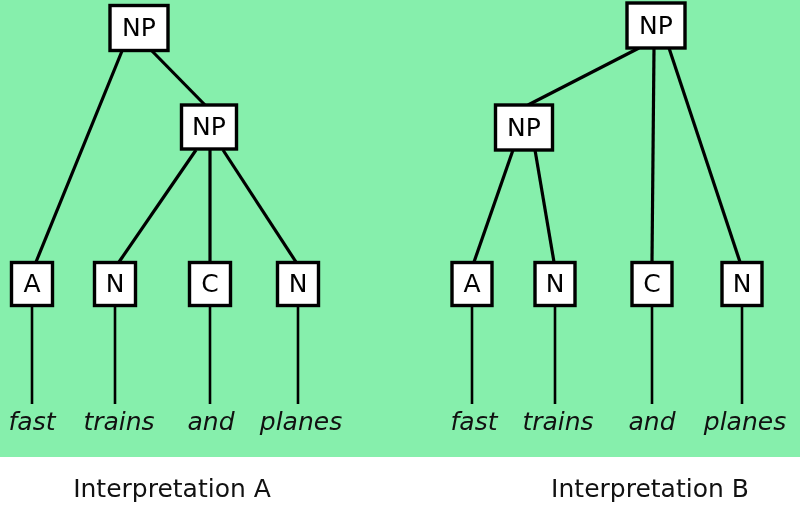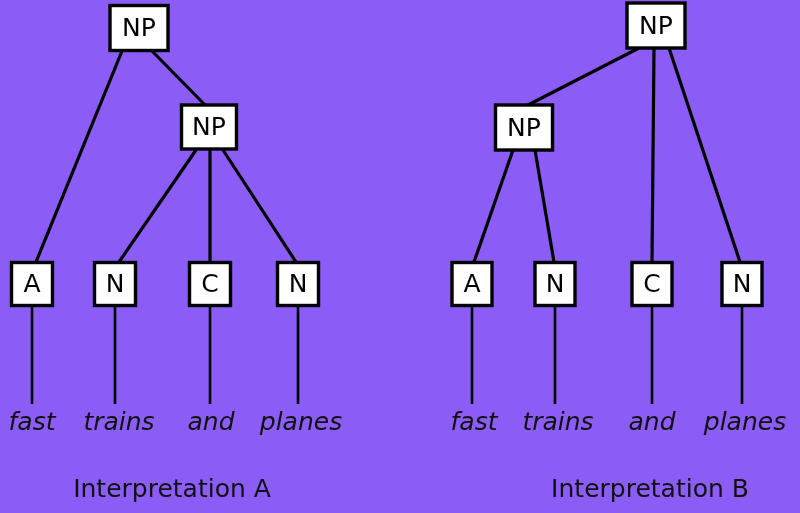--- a/index.html
+++ b/index.html
@@ -9,22 +9,22 @@
   }
   body {
     width: 800px;
     height: 513px;
     overflow: hidden;
     font-family: "DejaVu Sans", "Liberation Sans", sans-serif;
   }
   #figure {
     position: relative;
     width: 800px;
-    height: 513px;
-    background: #8b5cf6;
+    height: 457px;
+    background: #86efac;
   }
   svg.tree-canvas {
     position: absolute;
     top: 0;
     left: 0;
     width: 800px;
     height: 513px;
     display: block;
   }
   .edge {

